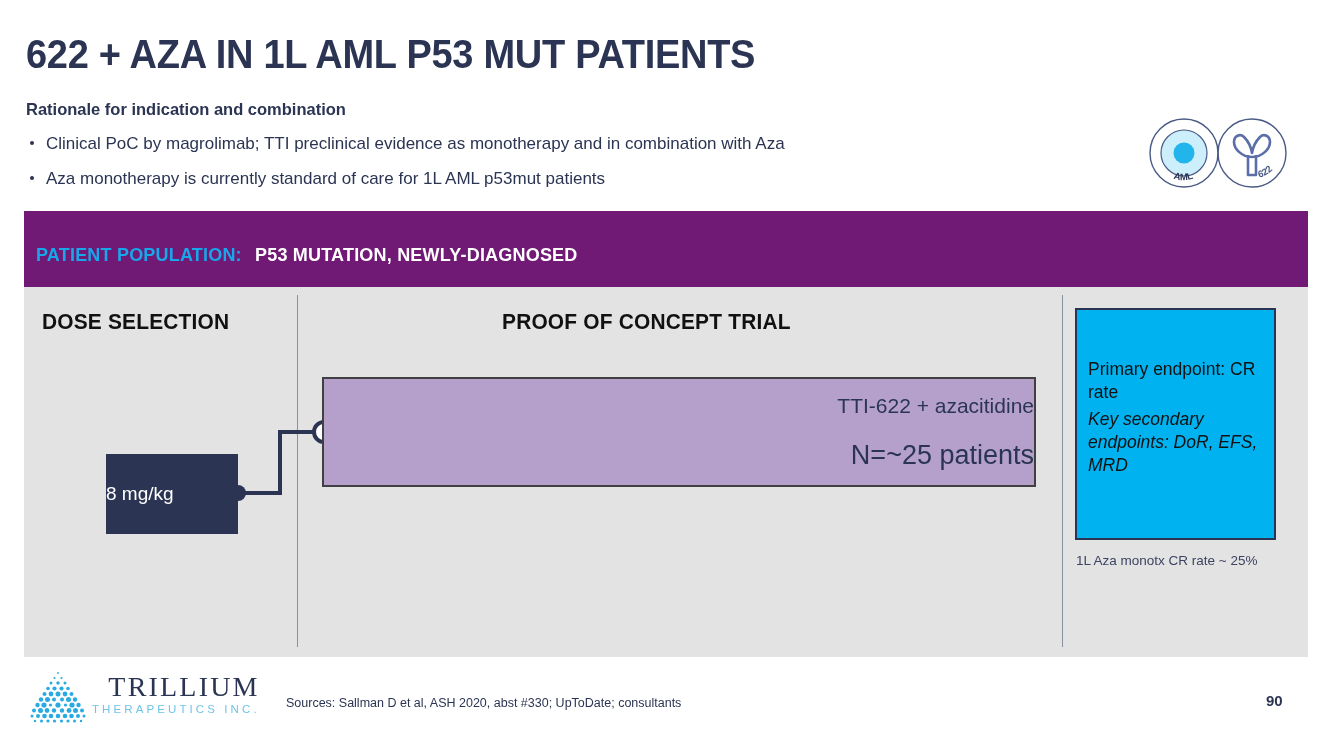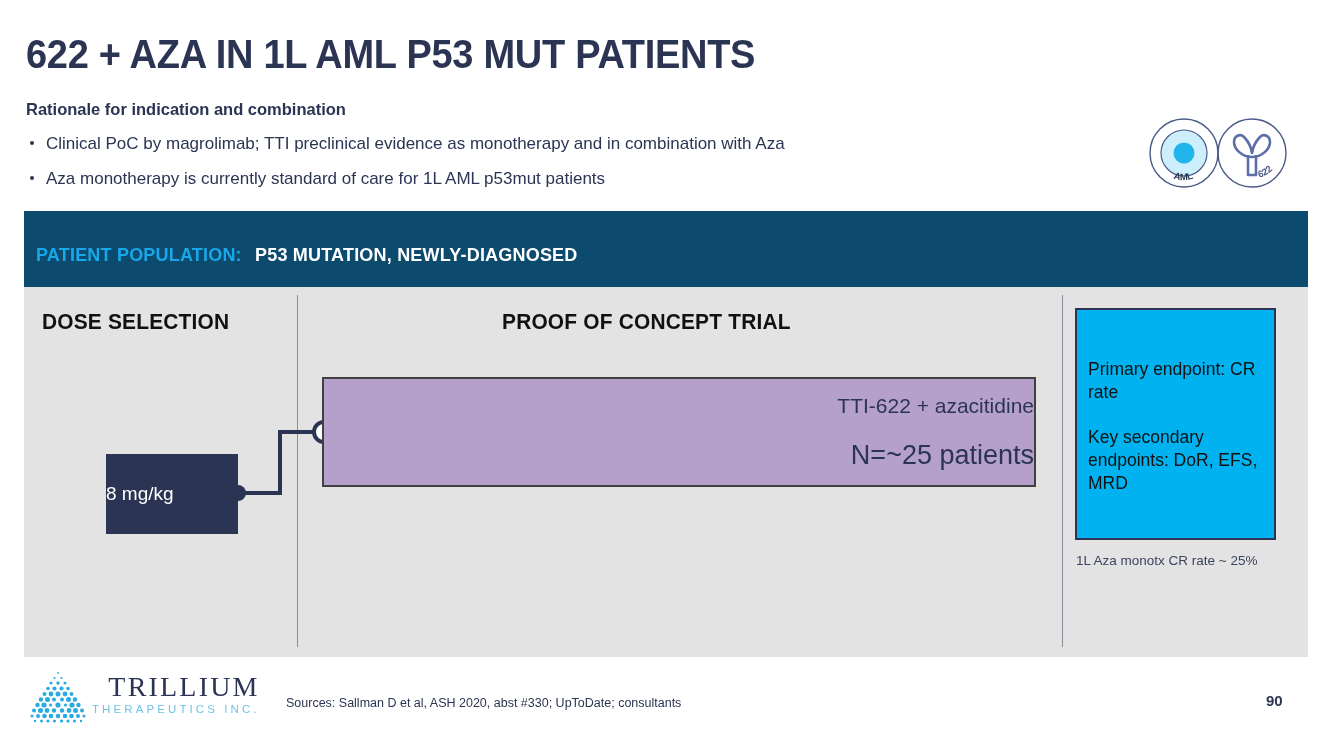--- a/index.html
+++ b/index.html
@@ -82,21 +82,21 @@
   .badge.aml { left: 0; }
   .badge.ab  { left: 68px; }
 
   
   .pop-band {
     position: absolute;
     left: 24px;
     top: 211px;
     width: 1284px;
     height: 88px;
-    background: #0c4a6e;
+    background: #701a75;
   }
   .pop-band .pop-inner {
     position: absolute;
     left: 12px;
     top: 50%;
     transform: translateY(-50%);
     white-space: nowrap;
     font-size: 18px;
     font-weight: bold;
     letter-spacing: 0.2px;
@@ -190,21 +190,21 @@
     border: 2px solid #2b3553;
     box-sizing: border-box;
     padding: 48px 0 0 11px;
   }
   .endpoint-box p {
     margin: 0;
     font-size: 17.5px;
     line-height: 23px;
     color: #111111;
   }
-  .endpoint-box p.second { margin-top: 22px; }
+  .endpoint-box p.second { margin-top: 4px; font-style: italic; }
 
   .endpoint-note {
     position: absolute;
     left: 1052px;
     top: 265px;
     width: 220px;
     font-size: 13.5px;
     line-height: 17px;
     color: #3c4460;
   }

